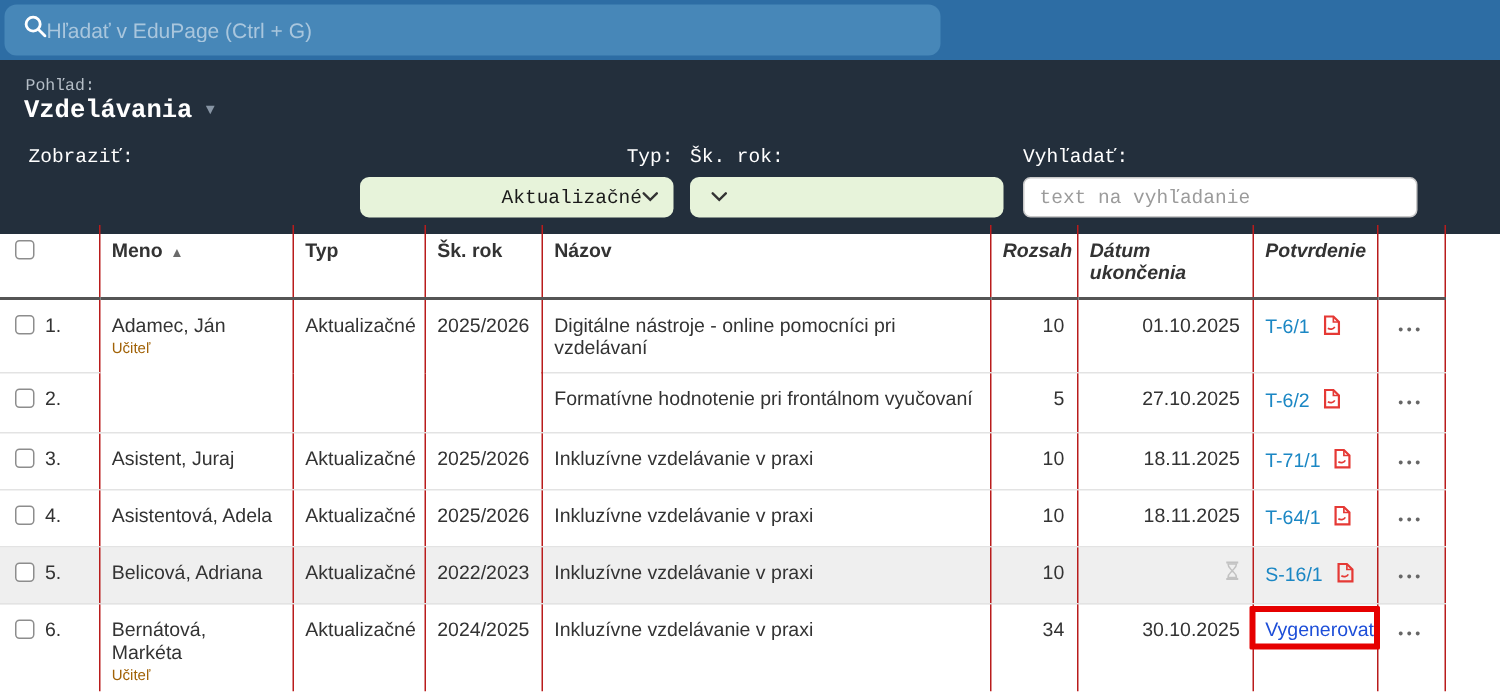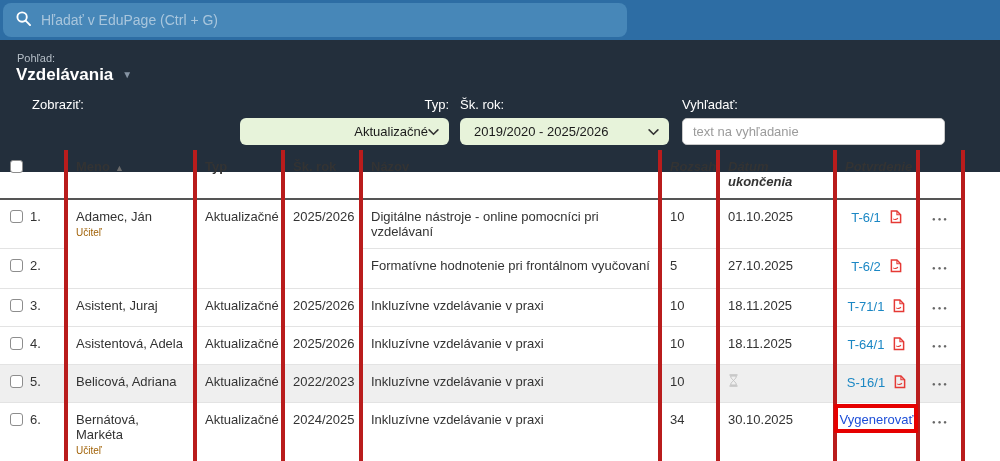--- a/index.html
+++ b/index.html
@@ -11,26 +11,26 @@
 
   
   .topbar { position:absolute; top:0; left:0; width:1000px; height:40px; background:#2d6da4; }
   .searchbox {
     position:absolute; top:3px; left:3px; width:624px; height:34px;
     background:#4787b8; border-radius:8px; display:flex; align-items:center; padding-left:13px;
   }
   .searchbox svg { flex:0 0 auto; }
   .searchbox input {
     flex:1; background:transparent; border:none; outline:none;
-    color:#000000; font-size:14px; margin-left:10px; font-family:inherit;
+    color:#000000; font-size:14px; font-family:inherit;
   }
   .searchbox input::placeholder { color:#a9c6dd; opacity:1; }
 
   
-  .navy { position:absolute; top:40px; left:0; width:1000px; height:132px; background:#232f3c; }
+  .navy { position:absolute; top:40px; left:0; width:1000px; height:116px; background:#232f3c;font-family:Liberation Mono, monospace; }
   .view-label { position:absolute; left:17px; top:12px; font-size:11px; color:#b6bfc8; }
   .view-title { position:absolute; left:16px; top:25px; font-size:17px; font-weight:bold; color:#fff; }
   .view-caret { display:inline-block; margin-left:9px; font-size:10px; color:#8795a4; transform:translateY(-2px); }
 
   .fgroup { position:absolute; top:57px; }
   .fgroup .flabel { display:block; font-size:13px; color:#fff; margin-bottom:6px; }
   .sel {
     height:27px; border-radius:6px; background:#fff; display:flex; align-items:center;
     padding:0 10px 0 14px; font-size:13px; color:#1a1a1a; cursor:default;
   }
@@ -40,40 +40,40 @@
     width:100%; height:27px; border-radius:5px; border:1px solid #c9c9c9; background:#fff;
     padding:0 10px; font-size:13px; color:#333; font-family:inherit; outline:none;
   }
   .txtinput::placeholder { color:#9b9b9b; opacity:1; }
 
   
   table.grid {
     position:absolute; top:150px; left:0; width:963px;
     border-collapse:collapse; table-layout:fixed; font-size:13px; color:#333;
   }
-  .grid th, .grid td { border-right:4px solid #b91c1c; vertical-align:top; }
+  .grid th, .grid td { border-right:1px solid #b91c1c; vertical-align:top; }
   .grid th { border-bottom:2px solid #555; font-weight:bold; text-align:left; padding:9px 8px; font-size:13px; }
   .grid td { border-bottom:1px solid #e3e3e3; padding:9px 8px; }
   .grid th:last-child, .grid td:last-child { }
   .grid thead tr { height:34px; }
   .cell-cb { display:flex; align-items:flex-start; gap:7px; padding-left:2px; }
   .checkbox {
     width:13px; height:13px; border:1.5px solid #8d8d8d; border-radius:3px; background:#fff;
     flex:0 0 auto; margin-top:1px; cursor:pointer;
   }
   .sort-arrow { font-size:9px; color:#6b6b6b; margin-left:5px; }
   .role { color:#a16207; font-size:10px; margin-top:3px; }
   .num { font-size:13px; color:#333; }
   .th-center { text-align:center;font-style:italic; }
-  .td-right { padding-right:12px; }
+  .td-right { text-align:right; padding-right:12px; }
   .td-center { text-align:center; }
   .shaded td { background:#efefef; }
   .link { color:#1b87c4; text-decoration:none; cursor:pointer; }
   .generate { color:#1d4ed8; text-decoration:none; cursor:pointer; }
-  .potv-wrap { position:relative; display:flex; align-items:center; justify-content:center; gap:9px; }
+  .potv-wrap { position:relative; display:flex; align-items:center; gap:9px; }
   .pdf-icon { display:inline-block; transform:translateY(1px); cursor:pointer; }
   .hourglass { display:inline-block; }
   .dots { color:#666; font-size:9px; letter-spacing:2px; cursor:pointer; white-space:nowrap; }
   .hl-box {
     position:absolute; left:-11px; right:-10px; top:-8px; bottom:-6px;
     border:4px solid #e60000; border-radius:1px; pointer-events:none;
   }
   td.potv-cell { position:relative; }
 </style>
 </head>
@@ -90,38 +90,37 @@
           </svg>
       </span>
       <input type="text" placeholder="Hľadať v EduPage (Ctrl + G)" style="">
     </div>
   </div>
 
   <div class="navy">
     <div class="view-label">Pohľad:</div>
     <div class="view-title"><span>Vzdelávania</span><span class="view-caret">▼</span></div>
 
-    <div class="fgroup" style="left:32px; width:210px;">
+    <div class="fgroup" style="left:19px; width:210px;">
       <span class="flabel">Zobraziť:</span>
     </div>
 
     <div class="fgroup" style="left:240px; width:209px;text-align:right;">
       <span class="flabel">Typ:</span>
       <div class="sel green">
         <span class="sel-text">Aktualizačné</span>
         <span><svg width="11" height="7" viewBox="0 0 12 8">
               <path d="M1 1l5 5 5-5" fill="none" stroke="#333" stroke-width="1.8" stroke-linecap="round"></path>
             </svg></span>
       </div>
     </div>
 
     <div class="fgroup" style="left:460px; width:209px;">
       <span class="flabel">Šk. rok:</span>
       <div class="sel green">
-        <span class="sel-text">2019/2020 - 2025/2026</span>
         <span><svg width="11" height="7" viewBox="0 0 12 8">
               <path d="M1 1l5 5 5-5" fill="none" stroke="#333" stroke-width="1.8" stroke-linecap="round"></path>
             </svg></span>
       </div>
     </div>
 
     <div class="fgroup" style="left:682px; width:263px;">
       <span class="flabel">Vyhľadať:</span>
       <input type="text" class="txtinput" placeholder="text na vyhľadanie" style="">
     </div>

